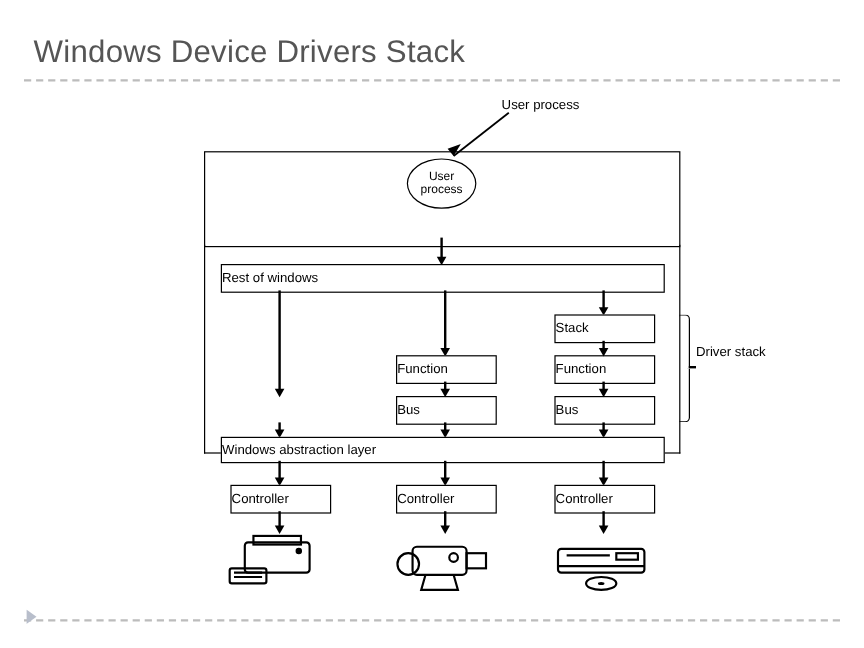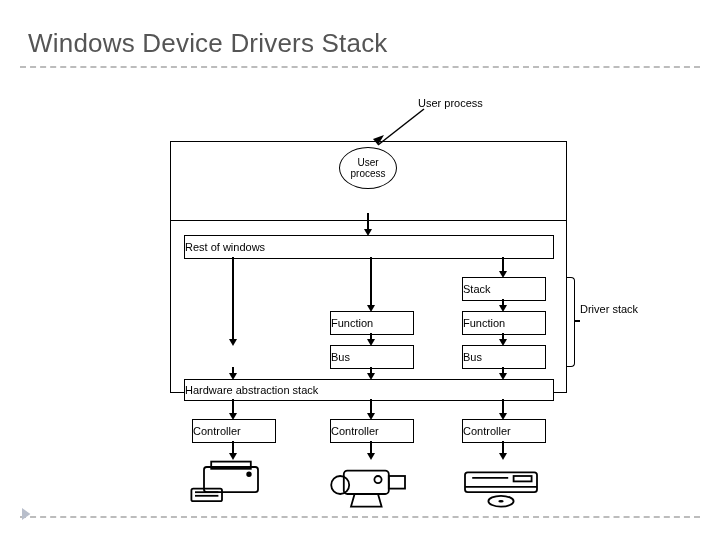--- a/index.html
+++ b/index.html
@@ -5,21 +5,21 @@
   html,body{margin:0;padding:0;width:720px;height:540px;background:#fff;font-family:Arial,Helvetica,sans-serif;overflow:hidden}
   .slide{position:relative;width:720px;height:396px}
   .title{position:absolute;left:28px;top:28px;font-size:26px;color:#555;letter-spacing:.2px}
   .dashed-rule{position:absolute;left:20px;right:20px;border-top:2px dashed #bcbcbc}
   .dashed-rule.top{top:66px}
   .dashed-rule.bot{top:516px}
   .marker{position:absolute;left:22px;top:508px;color:#aab}
   .marker svg{display:block}
 
   
-  .stage{position:absolute;left:140px;top:95px;width:470px;height:430px}
+  .stage{position:absolute;left:140px;top:80px;width:470px;height:430px}
   .lbl{position:absolute;font-size:11px;color:#000;white-space:nowrap}
 
   
   .outer1{position:absolute;left:30px;top:46px;width:395px;height:78px;border:1.5px solid #000}
   .outer2{position:absolute;left:30px;top:124px;width:395px;height:173px;border:1.5px solid #000;border-top:none}
 
   .circle{position:absolute;border:1.5px solid #000;border-radius:50%;background:#fff;display:flex;align-items:center;justify-content:center;font-size:10px;text-align:center;line-height:1.1}
   .c-user{left:199px;top:52px;width:56px;height:40px}
   .c-win32{left:199px;top:92px;width:56px;height:26px}
 
@@ -125,21 +125,21 @@
     <div class="ahead down" style="left:358.5px;top:244px"></div>
 
     <div class="arrow v" style="left:92px;top:272px;height:9px"></div>
     <div class="ahead down" style="left:88.5px;top:278px"></div>
     <div class="arrow v" style="left:230px;top:272px;height:9px"></div>
     <div class="ahead down" style="left:226.5px;top:278px"></div>
     <div class="arrow v" style="left:362px;top:272px;height:9px"></div>
     <div class="ahead down" style="left:358.5px;top:278px"></div>
 
     <div class="box b-hal">
-        <span>Hardware abstraction stack</span>
+        <span>Windows abstraction layer</span>
       </div>
 
     <div class="brace">
         <div class="brace-nub"></div>
       </div>
     <span class="lbl" style="left:440px;top:208px;line-height:1.2">Driver stack</span>
 
     <div class="arrow v" style="left:92px;top:304px;height:16px"></div>
     <div class="ahead down" style="left:88.5px;top:318px"></div>
     <div class="arrow v" style="left:230px;top:304px;height:16px"></div>

